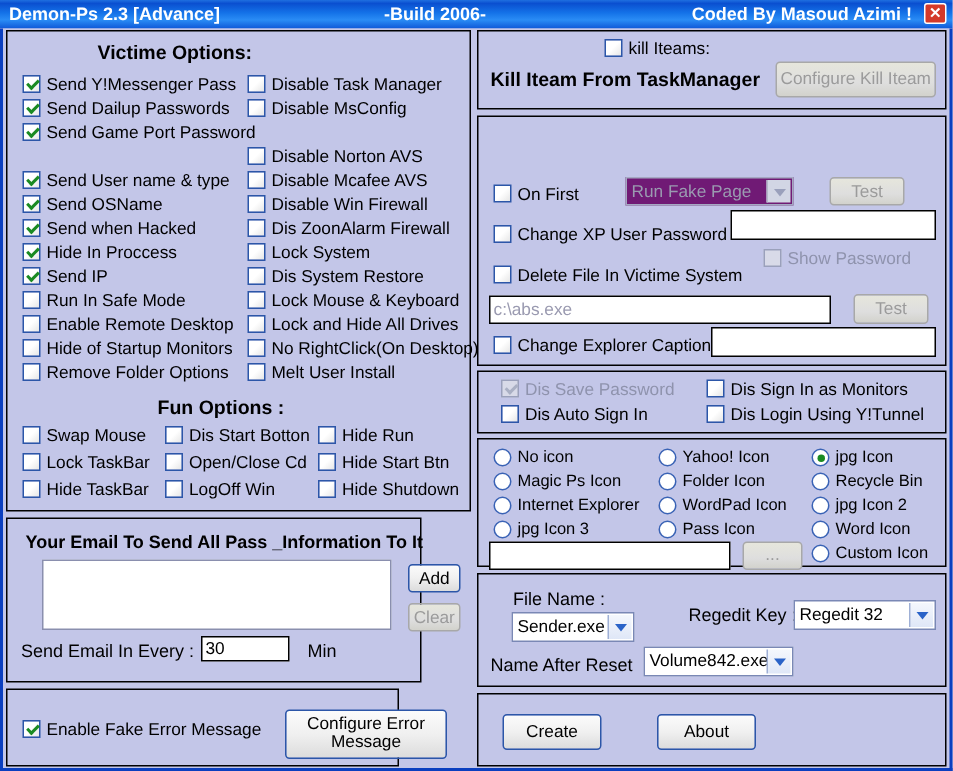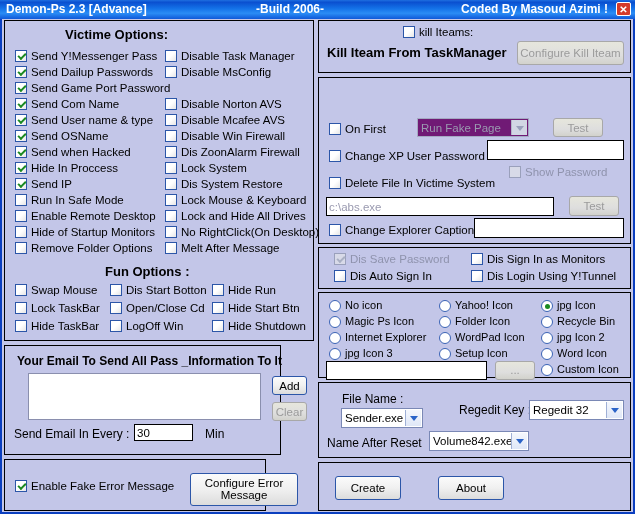--- a/index.html
+++ b/index.html
@@ -111,22 +111,20 @@
   <div class="panel" style="left:2px;top:1px;width:310px;height:321px;">
 
     <div class="hdr" style="left:60px;top:6px;">Victime Options:</div>
 
     <div class="cbrow" style="left:10px;top:29px;">
       <span class="cb on"></span><span class="cbtxt">Send Y!Messenger Pass</span></div>
     <div class="cbrow" style="left:10px;top:45px;">
       <span class="cb on"></span><span class="cbtxt">Send Dailup Passwords</span></div>
     <div class="cbrow" style="left:10px;top:61px;">
       <span class="cb on"></span><span class="cbtxt">Send Game Port Password</span></div>
-    <div class="cbrow" style="left:10px;top:77px;">
-      <span class="cb on"></span><span class="cbtxt">Send Com Name</span></div>
     <div class="cbrow" style="left:10px;top:93px;">
       <span class="cb on"></span><span class="cbtxt">Send User name &amp; type</span></div>
     <div class="cbrow" style="left:10px;top:109px;">
       <span class="cb on"></span><span class="cbtxt">Send OSName</span></div>
     <div class="cbrow" style="left:10px;top:125px;">
       <span class="cb on"></span><span class="cbtxt">Send when Hacked</span></div>
     <div class="cbrow" style="left:10px;top:141px;">
       <span class="cb on"></span><span class="cbtxt">Hide In Proccess</span></div>
     <div class="cbrow" style="left:10px;top:157px;">
       <span class="cb on"></span><span class="cbtxt">Send IP</span></div>
@@ -155,21 +153,21 @@
       <span class="cb"></span><span class="cbtxt">Lock System</span></div>
     <div class="cbrow" style="left:160px;top:157px;">
       <span class="cb"></span><span class="cbtxt">Dis System Restore</span></div>
     <div class="cbrow" style="left:160px;top:173px;">
       <span class="cb"></span><span class="cbtxt">Lock Mouse &amp; Keyboard</span></div>
     <div class="cbrow" style="left:160px;top:189px;">
       <span class="cb"></span><span class="cbtxt">Lock and Hide All Drives</span></div>
     <div class="cbrow" style="left:160px;top:205px;">
       <span class="cb"></span><span class="cbtxt">No RightClick(On Desktop)</span></div>
     <div class="cbrow" style="left:160px;top:221px;">
-      <span class="cb"></span><span class="cbtxt">Melt After Message</span></div>
+      <span class="cb"></span><span class="cbtxt">Melt User Install</span></div>
 
     <div class="hdr" style="left:100px;top:243px;">Fun Options :</div>
 
     <div class="cbrow" style="left:10px;top:263px;">
       <span class="cb"></span><span class="cbtxt">Swap Mouse</span></div>
     <div class="cbrow" style="left:10px;top:281px;">
       <span class="cb"></span><span class="cbtxt">Lock TaskBar</span></div>
     <div class="cbrow" style="left:10px;top:299px;">
       <span class="cb"></span><span class="cbtxt">Hide TaskBar</span></div>
 
@@ -263,21 +261,21 @@
     <div class="rbrow" style="left:10px;top:54px;">
       <span class="rb"></span><span>jpg Icon 3</span></div>
 
     <div class="rbrow" style="left:120px;top:6px;">
       <span class="rb"></span><span>Yahoo! Icon</span></div>
     <div class="rbrow" style="left:120px;top:22px;">
       <span class="rb"></span><span>Folder Icon</span></div>
     <div class="rbrow" style="left:120px;top:38px;">
       <span class="rb"></span><span>WordPad Icon</span></div>
     <div class="rbrow" style="left:120px;top:54px;">
-      <span class="rb"></span><span>Setup Icon</span></div>
+      <span class="rb"></span><span>Pass Icon</span></div>
 
     <div class="rbrow" style="left:222px;top:6px;">
       <span class="rb on"></span><span>jpg Icon</span></div>
     <div class="rbrow" style="left:222px;top:22px;">
       <span class="rb"></span><span>Recycle Bin</span></div>
     <div class="rbrow" style="left:222px;top:38px;">
       <span class="rb"></span><span>jpg Icon 2</span></div>
     <div class="rbrow" style="left:222px;top:54px;">
       <span class="rb"></span><span>Word Icon</span></div>
     <div class="rbrow" style="left:222px;top:70px;">

